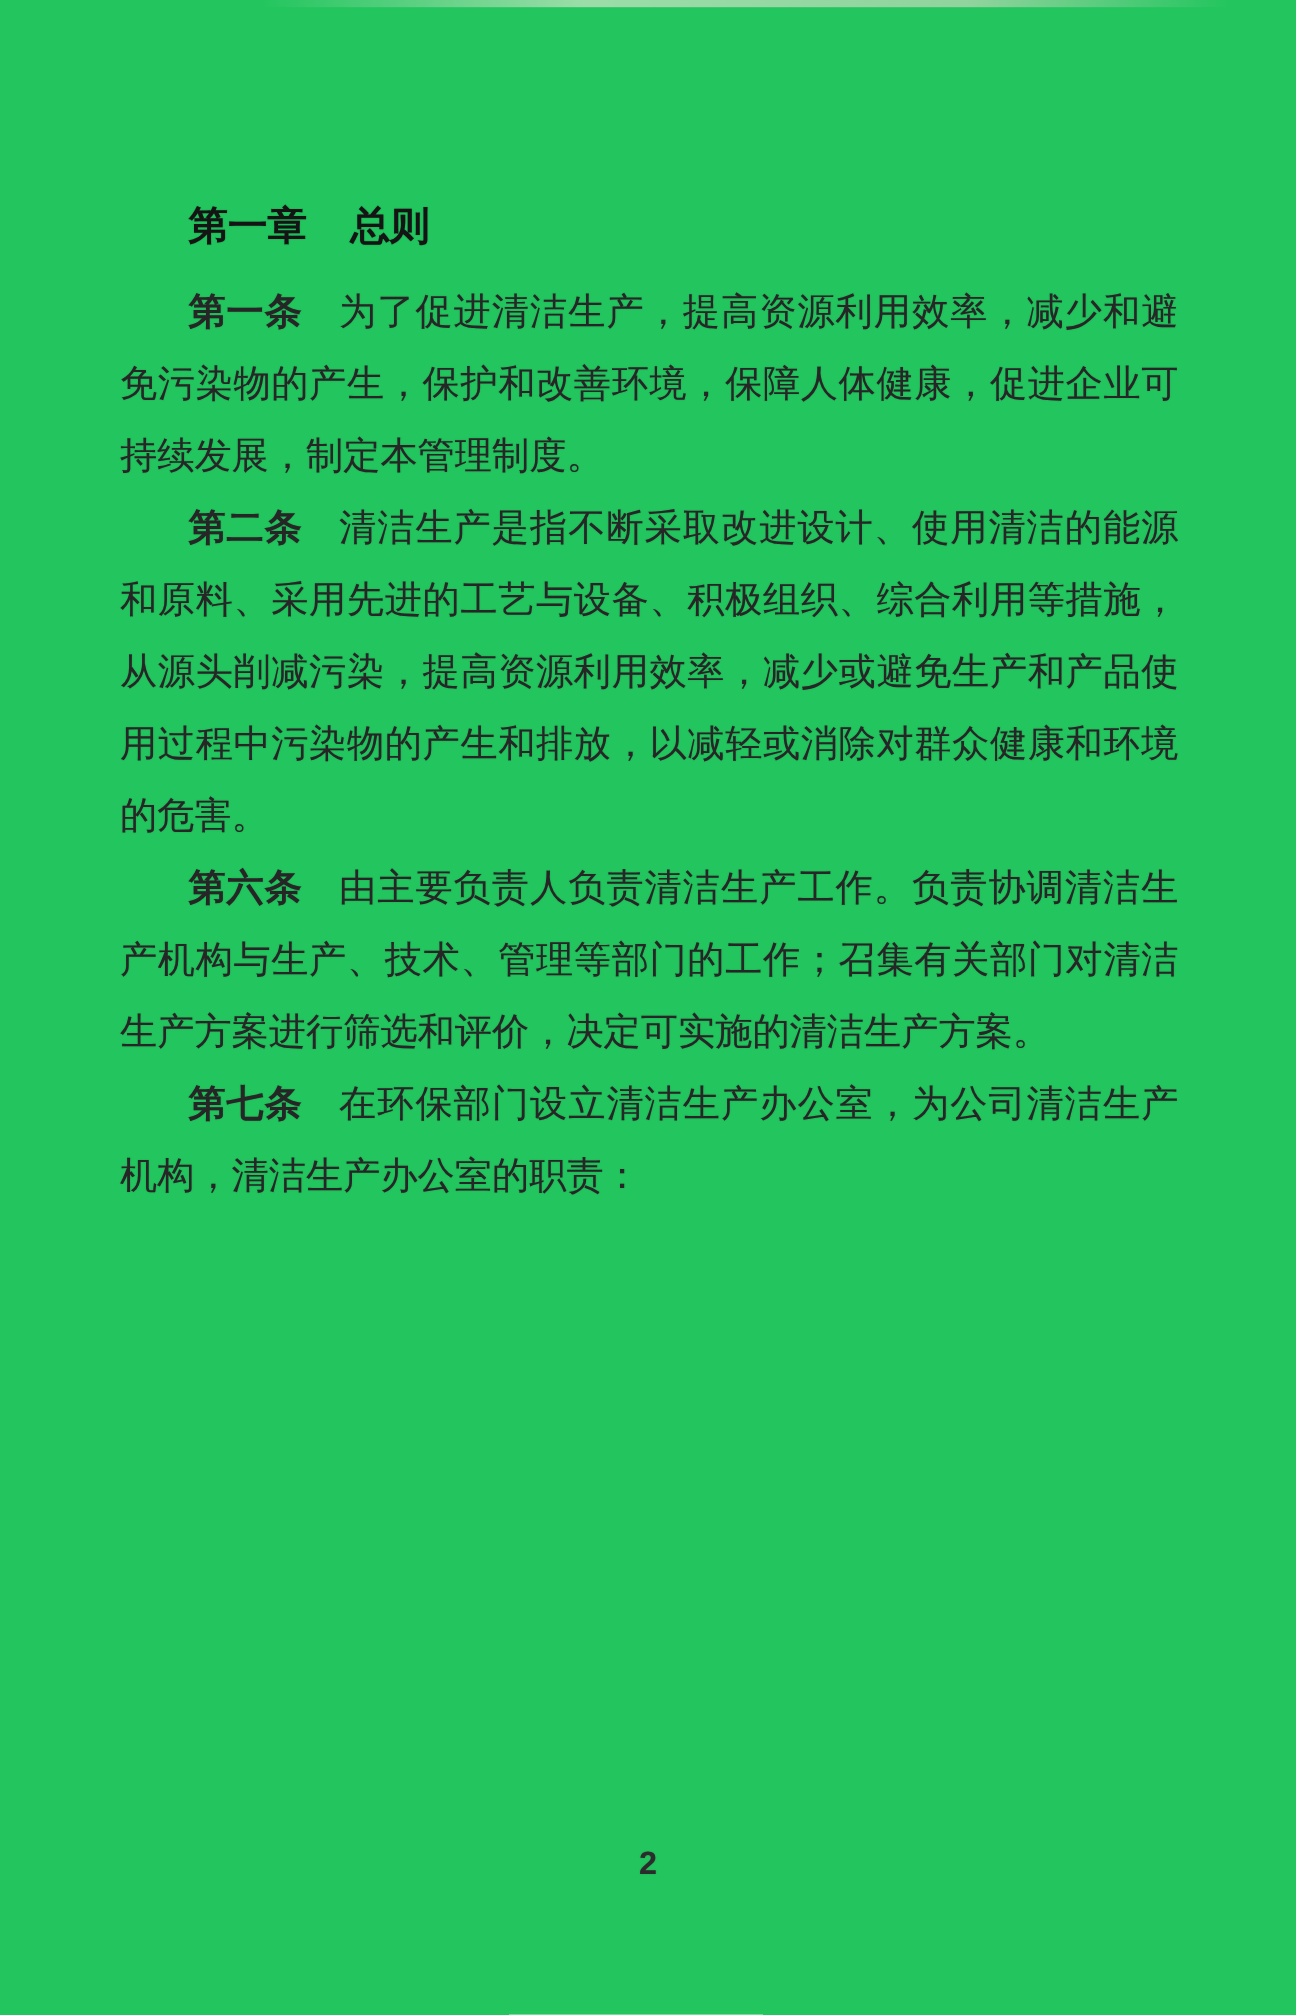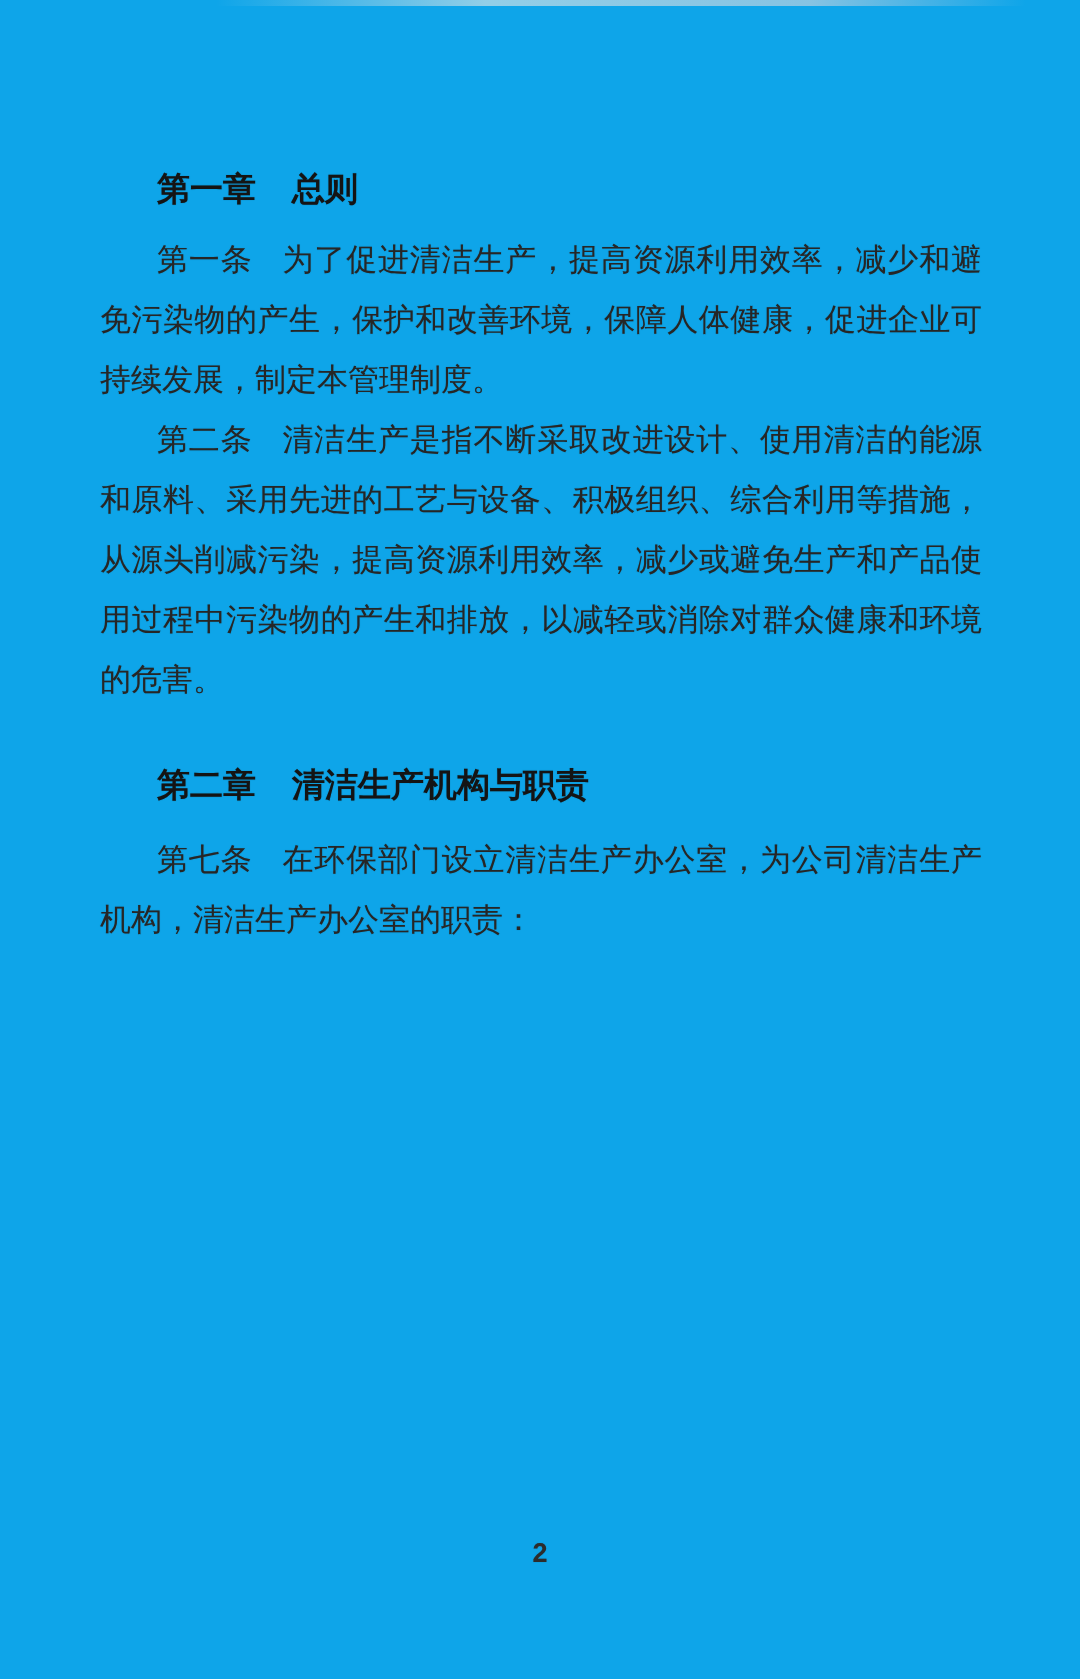--- a/index.html
+++ b/index.html
@@ -4,21 +4,21 @@
 <style>
   html, body {
     margin: 0;
     padding: 0;
     background: #ffffff;
   }
   .page {
     position: relative;
     width: 1080px;
     height: 1679px;
-    background: #0ea5e9;
+    background: #22c55e;
     overflow: hidden;
     font-family: "Liberation Serif", "DejaVu Serif", serif;
   }
   
   .page::before {
     content: "";
     position: absolute;
     left: 0; top: 0; right: 0;
     height: 6px;
     background: linear-gradient(to right,
@@ -55,21 +55,21 @@
   .chapter-heading.second {
     margin-top: 44px;
     margin-bottom: 14px;
   }
   .article {
     margin: 0;
     text-indent: 57px;
   }
   .article .art-label {
     margin-right: 30px;
-    font-weight: 400;
+    font-weight: 700;
     margin-top: 20px;
   }
   .page-number {
     position: absolute;
     left: 0;
     top: 1538px;
     width: 100%;
     text-align: center;
     font-family: "Liberation Sans", "DejaVu Sans", sans-serif;
     font-size: 27px;
@@ -92,24 +92,24 @@
       <span class="art-label">第一条</span><span>为了促进清洁生产，提高资源利用效率，减少和避免污染物的产生，保护和改善环境，保障人体健康，促进企业可持续发展，制定本管理制度。</span>
     </p>
 
     <p class="article">
       <span class="art-label">第二条</span><span>清洁生产是指不断采取改进设计、使用清洁的能源和原料、采用先进的工艺与设备、积极组织、综合利用等措施，从源头削减污染，提高资源利用效率，减少或避免生产和产品使用过程中污染物的产生和排放，以减轻或消除对群众健康和环境的危害。</span>
     </p>
 
 
 
 
-    <div class="chapter-heading second">
-      <span class="chapter-label">第二章</span><span>清洁生产机构与职责</span>
-    </div>
 
+    <p class="article">
+      <span class="art-label">第六条</span><span>由主要负责人负责清洁生产工作。负责协调清洁生产机构与生产、技术、管理等部门的工作；召集有关部门对清洁生产方案进行筛选和评价，决定可实施的清洁生产方案。</span>
+    </p>
 
     <p class="article">
       <span class="art-label">第七条</span><span>在环保部门设立清洁生产办公室，为公司清洁生产机构，清洁生产办公室的职责：</span>
     </p>
 
   </div>
 
   <div class="page-number">2</div>
 </div>
 

